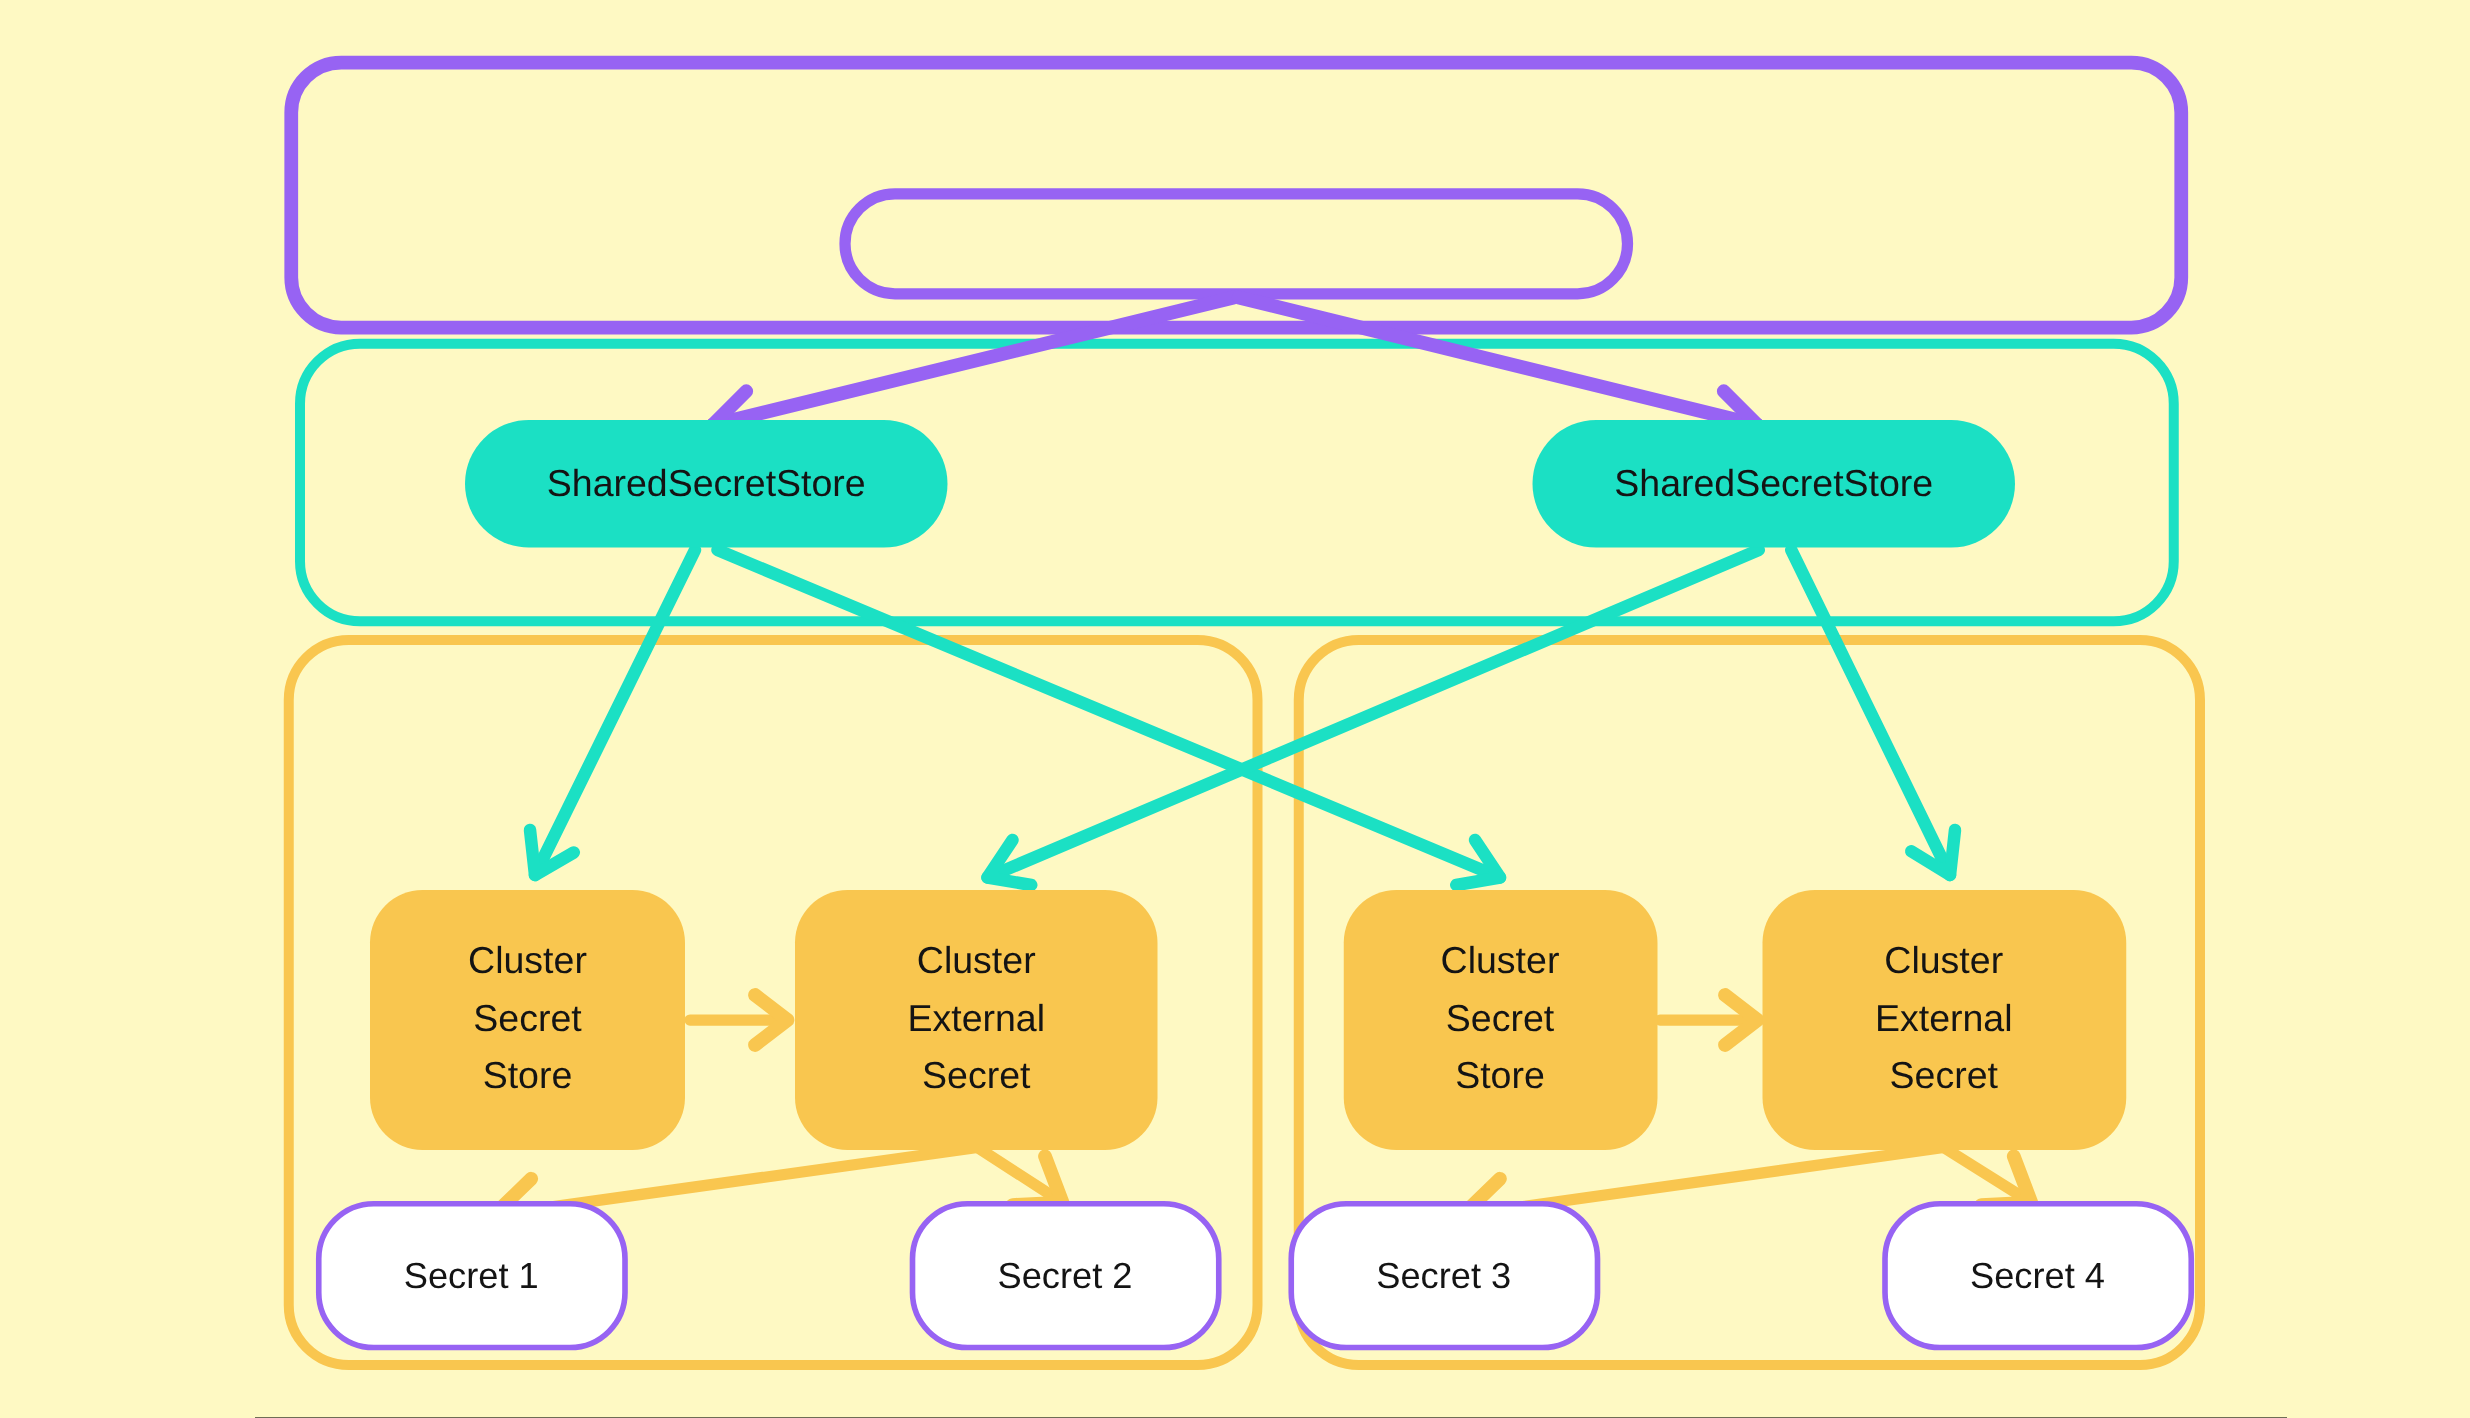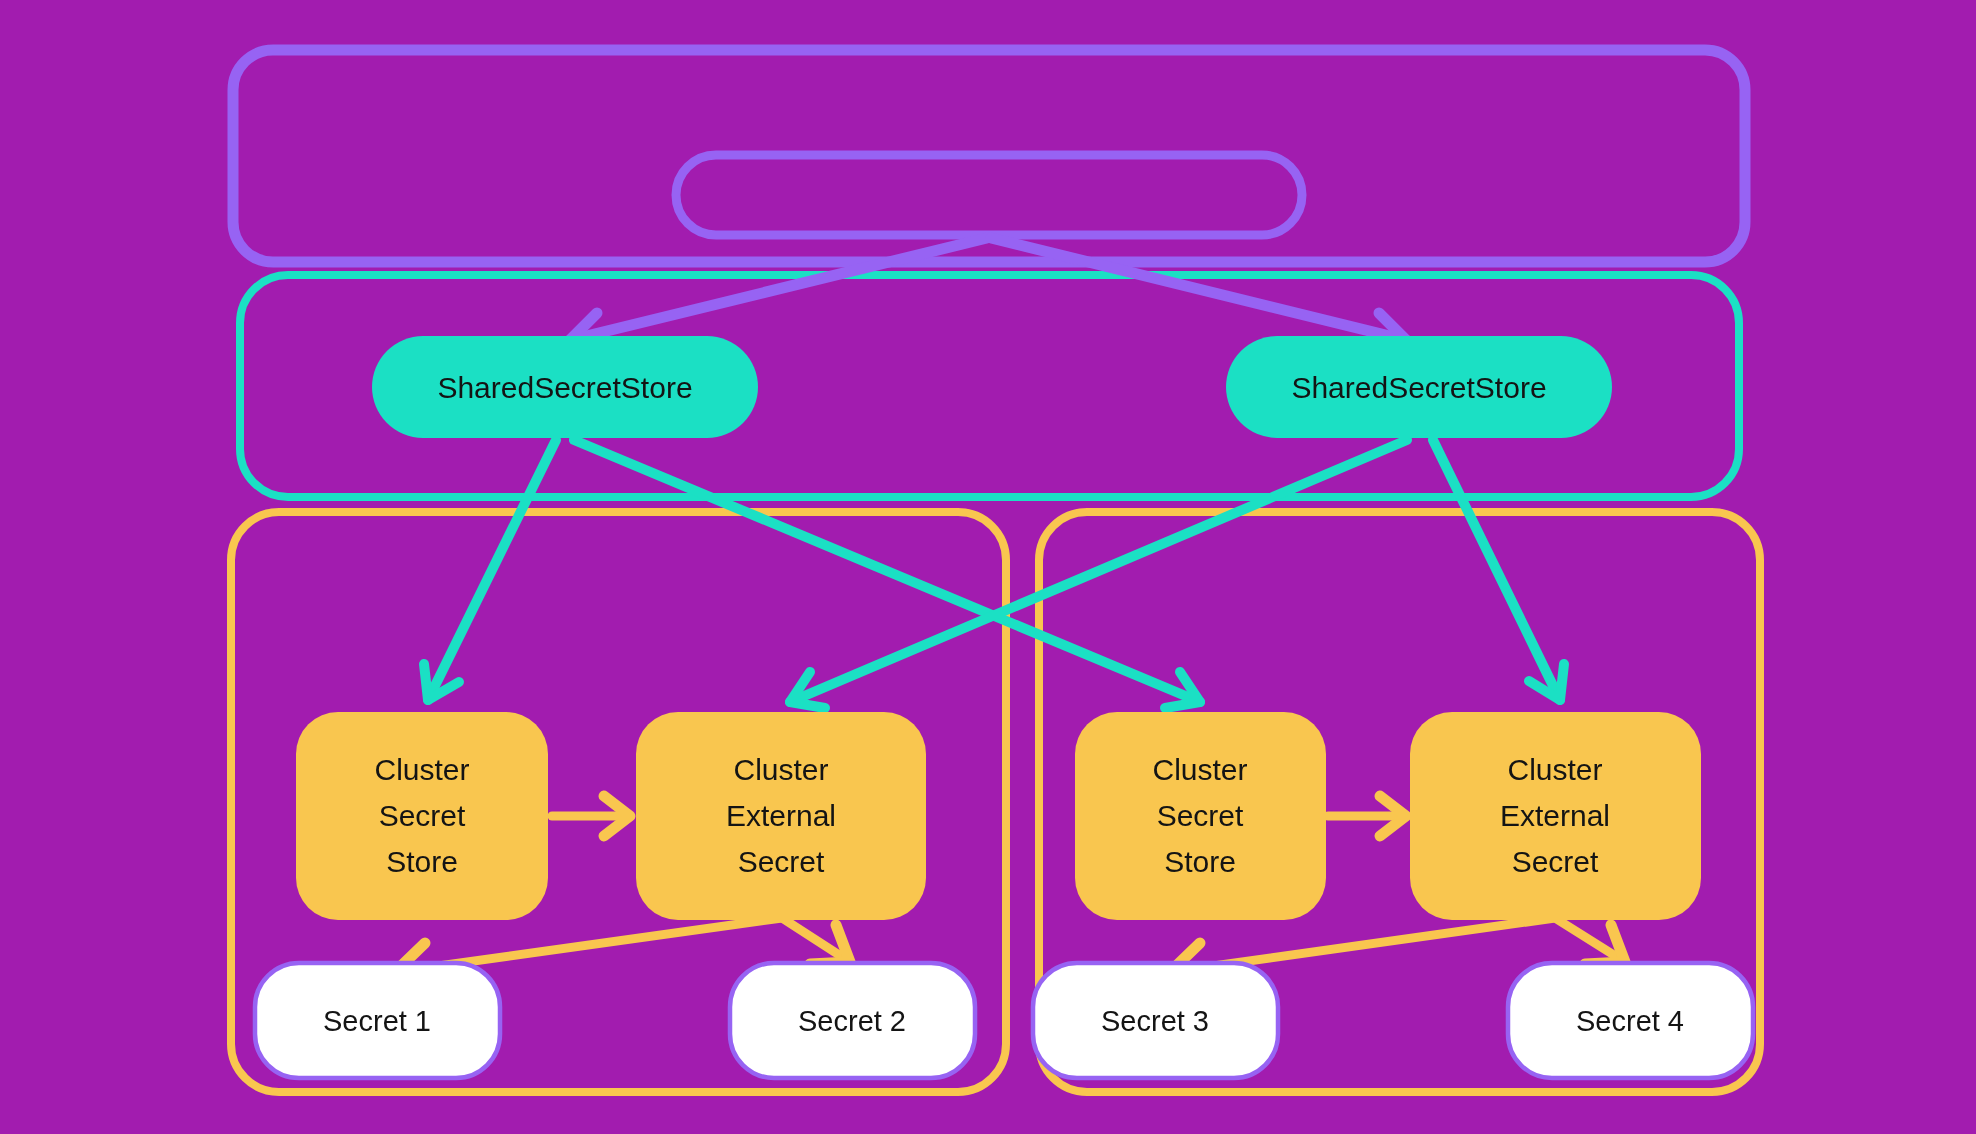--- a/index.html
+++ b/index.html
@@ -8,21 +8,21 @@
     background: #000000;
     width: 1976px;
     height: 1134px;
     overflow: hidden;
     font-family: "Liberation Sans", sans-serif;
   }
   .stage {
     position: relative;
     width: 1976px;
     height: 1134px;
-    background: #a21caf;
+    background: #fef9c3;
     text-align: center;
   }
   svg { display: block; }
   text {
     font-family: "Liberation Sans", sans-serif;
     fill: #141414;
   }
   .node-label { font-size: 30px; }
   .secret-label { font-size: 29px; }
   .container-purple { fill: none; stroke: #9763F3; stroke-width: 11; }

